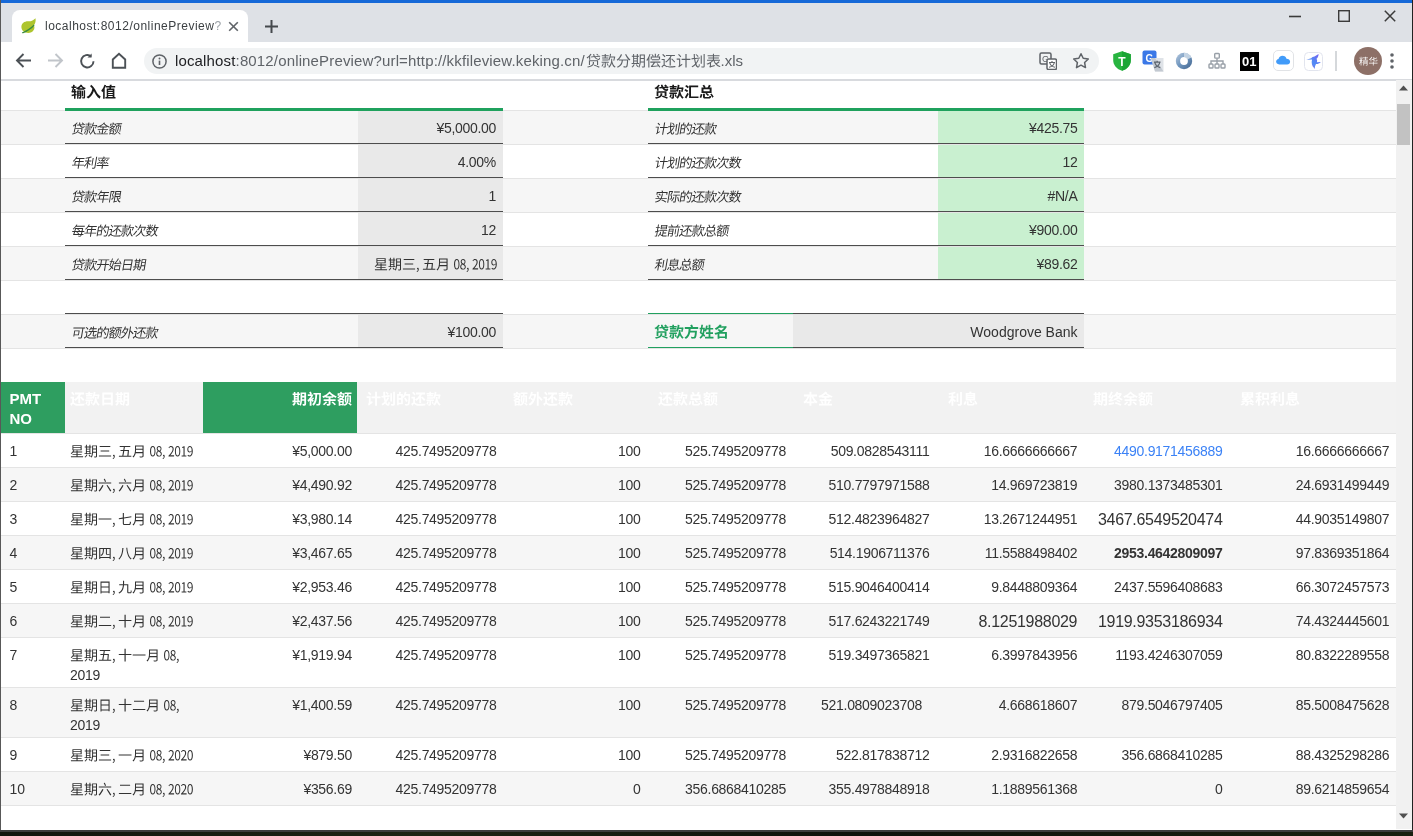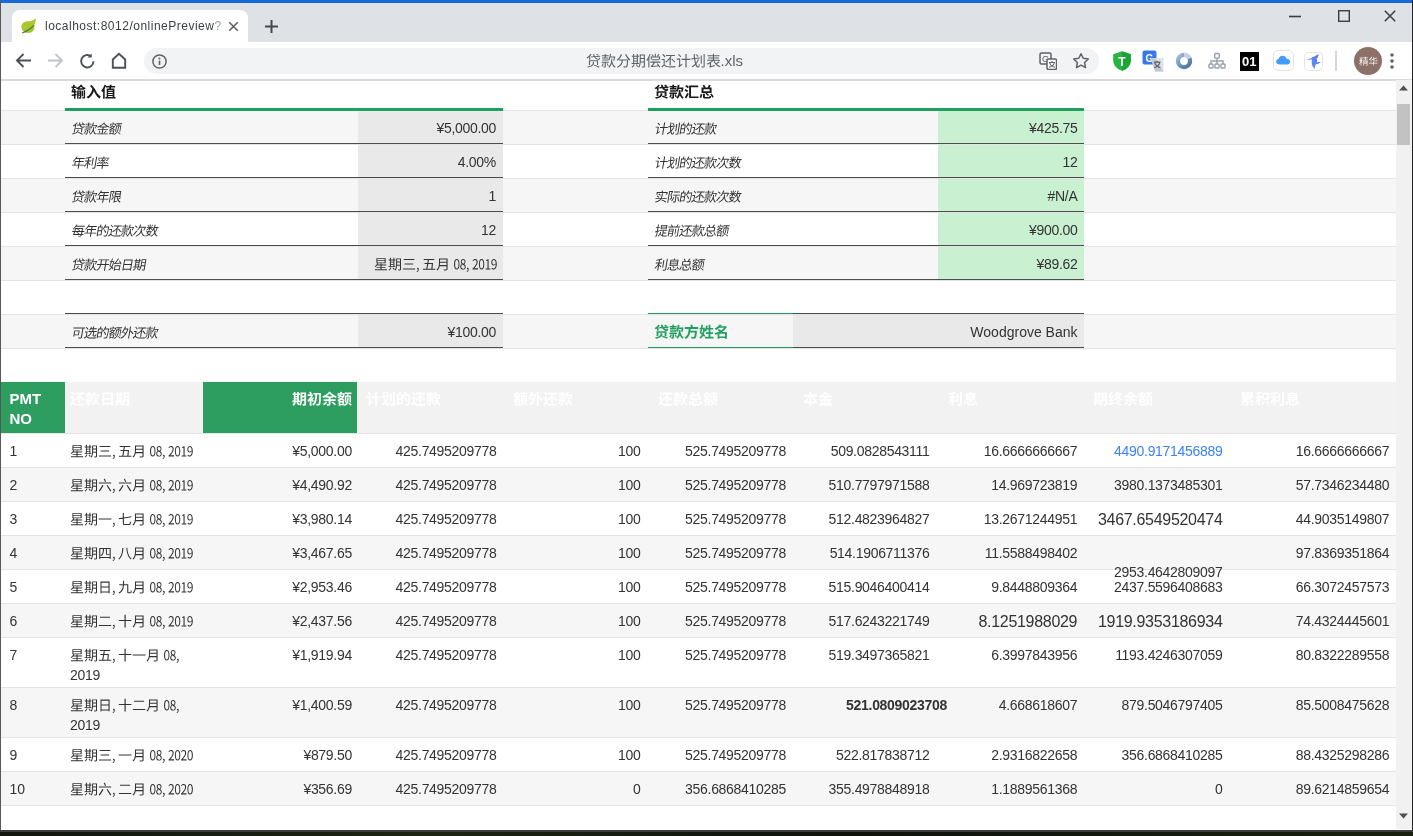--- a/index.html
+++ b/index.html
@@ -68,20 +68,21 @@
       </svg>
     </div>
 <div class="ab" style="left:144px;top:47.5px;width:955px;height:26px;background:#f1f3f4;border-radius:13px"></div>
 <div class="ab" style="left:151.5px;top:54px">
       <svg width="15" height="15" style="display:block">
         <circle cx="7.5" cy="7.5" r="6.6" stroke="#5f6368" stroke-width="1.5" fill="none"></circle>
         <path d="M7.5 6.6 V11" stroke="#5f6368" stroke-width="1.6"></path>
         <circle cx="7.5" cy="4.5" r="0.95" fill="#5f6368"></circle>
       </svg>
     </div>
+<div class="ab t" style="left:175px;top:51px;font-size:15px;line-height:20px;letter-spacing:0.15px;color:#5f6368"><span style="color:#202124">localhost</span>:8012/onlinePreview?url=http://kkfileview.keking.cn/</div>
 <div class="ab" style="left:585.5px;top:51.0px">
       <svg width="135.0" height="21" style="display:block">
         <path d="M6.8 11.0V12.0C6.8 13.1 6.5 14.6 1.2 15.7C1.4 15.9 1.8 16.3 1.9 16.6C7.4 15.3 8.0 13.4 8.0 12.0V11.0ZM7.8 14.5C9.6 15.1 11.9 16.0 13.0 16.7L13.6 15.8C12.4 15.1 10.1 14.2 8.4 13.7ZM2.9 9.3V14.1H4.0V10.3H11.0V14.0H12.1V9.3ZM10.2 3.3C10.8 3.7 11.5 4.3 11.9 4.7L12.7 4.2C12.3 3.8 11.6 3.2 11.0 2.8ZM7.2 2.9C7.2 3.8 7.4 4.5 7.7 5.2L5.1 5.4L5.2 6.4L8.2 6.1C9.2 7.8 10.9 8.9 12.6 8.9C13.5 8.9 13.9 8.5 14.1 7.0C13.8 6.9 13.5 6.8 13.3 6.6C13.2 7.6 13.1 7.9 12.6 7.9C11.5 7.9 10.3 7.2 9.4 6.0L14.2 5.7L14.1 4.8L8.9 5.2C8.5 4.5 8.3 3.7 8.2 2.9ZM4.5 2.8C3.6 4.3 2.1 5.7 0.6 6.6C0.8 6.8 1.2 7.2 1.4 7.4C1.9 7.0 2.5 6.6 3.1 6.1V8.8H4.2V5.0C4.7 4.4 5.1 3.8 5.5 3.2Z M16.9 12.2C16.5 13.2 16.0 14.4 15.5 15.2C15.7 15.3 16.2 15.5 16.4 15.6C16.9 14.8 17.4 13.5 17.8 12.4ZM20.6 12.5C21.1 13.3 21.5 14.3 21.8 14.9L22.6 14.5C22.4 13.9 21.9 12.9 21.5 12.2ZM25.2 7.7V8.4C25.2 10.5 24.9 13.5 22.3 15.9C22.5 16.1 22.9 16.4 23.1 16.7C24.6 15.3 25.4 13.7 25.8 12.2C26.4 14.2 27.4 15.8 28.8 16.6C29.0 16.3 29.3 15.9 29.6 15.7C27.8 14.7 26.7 12.4 26.2 9.9C26.2 9.4 26.2 8.9 26.2 8.4V7.7ZM18.7 2.9V4.3H15.8V5.2H18.7V6.5H16.1V7.5H22.4V6.5H19.8V5.2H22.7V4.3H19.8V2.9ZM15.6 10.7V11.7H18.7V15.4C18.7 15.6 18.7 15.6 18.5 15.6C18.3 15.7 17.8 15.7 17.2 15.6C17.3 15.9 17.5 16.3 17.5 16.6C18.4 16.6 18.9 16.6 19.3 16.5C19.7 16.3 19.8 16.0 19.8 15.5V11.7H22.8V10.7ZM24.0 2.8C23.7 5.2 23.2 7.5 22.2 9.0V8.6H16.3V9.5H22.2V9.1C22.5 9.3 22.9 9.5 23.1 9.7C23.6 8.9 24.0 7.8 24.4 6.6H28.0C27.8 7.6 27.5 8.7 27.2 9.4L28.2 9.7C28.6 8.7 29.0 7.1 29.3 5.7L28.5 5.5L28.4 5.6H24.6C24.8 4.7 25.0 3.9 25.1 3.0Z M40.1 3.1 39.1 3.5C40.1 5.8 41.9 8.2 43.5 9.6C43.7 9.3 44.1 8.8 44.4 8.6C42.9 7.4 41.0 5.1 40.1 3.1ZM34.9 3.2C34.0 5.4 32.5 7.5 30.7 8.8C30.9 9.0 31.4 9.5 31.6 9.7C32.0 9.4 32.4 9.0 32.8 8.6V9.6H35.7C35.4 12.2 34.5 14.6 31.0 15.7C31.2 16.0 31.5 16.4 31.7 16.7C35.5 15.3 36.5 12.6 36.9 9.6H41.0C40.8 13.4 40.6 14.8 40.2 15.2C40.0 15.4 39.9 15.4 39.6 15.4C39.2 15.4 38.3 15.4 37.3 15.3C37.5 15.6 37.6 16.1 37.7 16.5C38.6 16.5 39.5 16.5 40.0 16.5C40.6 16.4 40.9 16.3 41.2 16.0C41.7 15.4 41.9 13.7 42.2 9.1C42.2 8.9 42.2 8.5 42.2 8.5H32.9C34.2 7.2 35.3 5.4 36.1 3.5Z M47.7 13.3C47.2 14.3 46.4 15.3 45.6 16.0C45.9 16.2 46.3 16.5 46.5 16.6C47.3 15.9 48.2 14.7 48.7 13.6ZM49.8 13.8C50.4 14.5 51.1 15.5 51.4 16.1L52.3 15.5C52.0 14.9 51.3 14.0 50.7 13.3ZM57.8 4.6V7.0H54.8V4.6ZM53.7 3.6V9.0C53.7 11.2 53.6 14.1 52.3 16.1C52.6 16.2 53.0 16.5 53.2 16.7C54.1 15.3 54.5 13.4 54.7 11.5H57.8V15.2C57.8 15.4 57.7 15.5 57.5 15.5C57.3 15.5 56.5 15.5 55.7 15.5C55.9 15.8 56.1 16.3 56.1 16.6C57.2 16.6 57.9 16.6 58.3 16.4C58.8 16.2 58.9 15.9 58.9 15.2V3.6ZM57.8 8.0V10.5H54.7C54.8 10.0 54.8 9.5 54.8 9.0V8.0ZM50.8 3.0V4.8H48.1V3.0H47.1V4.8H45.8V5.8H47.1V12.0H45.6V13.0H53.0V12.0H51.9V5.8H53.0V4.8H51.9V3.0ZM48.1 5.8H50.8V7.2H48.1ZM48.1 8.1H50.8V9.6H48.1ZM48.1 10.5H50.8V12.0H48.1Z M72.4 3.1C72.1 3.7 71.5 4.6 71.0 5.1L71.9 5.5C72.4 5.0 73.0 4.2 73.5 3.5ZM66.0 8.2V9.2H72.9V8.2ZM65.4 3.6C65.9 4.2 66.5 5.0 66.8 5.5H64.7V8.4H65.8V6.5H72.9V8.4H74.1V5.5H69.9V2.8H68.8V5.5H67.0L67.8 5.1C67.5 4.5 66.9 3.7 66.3 3.2ZM65.2 16.2C65.6 16.1 66.3 15.9 72.6 15.3C72.8 15.8 73.1 16.2 73.2 16.6L74.3 16.0C73.7 15.0 72.6 13.4 71.6 12.3L70.7 12.7C71.1 13.2 71.5 13.8 71.9 14.4L66.6 14.9C67.5 13.9 68.3 12.8 69.0 11.7H74.4V10.6H64.3V11.7H67.6C66.8 12.9 66.0 14.0 65.7 14.3C65.4 14.7 65.1 15.0 64.8 15.1C64.9 15.4 65.1 16.0 65.2 16.2ZM63.5 2.9C62.8 5.2 61.7 7.5 60.4 9.0C60.6 9.3 60.9 9.9 61.0 10.2C61.5 9.6 61.9 9.0 62.3 8.3V16.6H63.4V6.2C63.8 5.2 64.2 4.2 64.5 3.2Z M85.2 8.1C86.2 9.2 87.7 10.7 88.4 11.6L89.2 10.8C88.5 10.0 87.0 8.5 86.0 7.5ZM76.2 3.7C77.1 4.5 78.1 5.6 78.5 6.3L79.5 5.5C79.0 4.9 77.9 3.8 77.1 3.1ZM79.9 3.9V5.0H84.4C83.2 7.4 81.4 9.4 79.2 10.8C79.5 11.0 79.9 11.4 80.1 11.6C81.4 10.8 82.6 9.6 83.6 8.3V14.5H84.8V6.7C85.1 6.1 85.4 5.6 85.7 5.0H88.9V3.9ZM78.7 7.9H75.6V9.0H77.6V13.7C76.9 14.0 76.2 14.7 75.4 15.6L76.2 16.7C76.9 15.6 77.6 14.7 78.1 14.7C78.5 14.7 79.0 15.2 79.6 15.6C80.7 16.3 81.9 16.5 83.9 16.5C85.4 16.5 88.2 16.4 89.2 16.3C89.3 16.0 89.5 15.4 89.6 15.1C88.1 15.2 85.8 15.4 83.9 15.4C82.2 15.4 80.9 15.3 79.9 14.6C79.3 14.3 79.0 14.0 78.7 13.8Z M92.1 3.8C92.9 4.5 93.9 5.5 94.4 6.2L95.2 5.4C94.7 4.7 93.6 3.8 92.8 3.1ZM90.7 7.6V8.7H93.1V14.1C93.1 14.7 92.6 15.1 92.3 15.3C92.5 15.6 92.8 16.1 92.9 16.4C93.2 16.1 93.6 15.7 96.4 13.7C96.3 13.5 96.1 13.0 96.1 12.7L94.2 14.0V7.6ZM99.4 2.9V7.8H95.6V9.0H99.4V16.6H100.6V9.0H104.4V7.8H100.6V2.9Z M114.7 4.5V12.7H115.8V4.5ZM117.6 3.0V15.2C117.6 15.4 117.5 15.5 117.2 15.5C117.0 15.5 116.1 15.6 115.2 15.5C115.3 15.8 115.5 16.3 115.5 16.6C116.8 16.6 117.6 16.6 118.1 16.4C118.5 16.2 118.7 15.9 118.7 15.2V3.0ZM109.6 3.8C110.4 4.4 111.3 5.3 111.8 5.9L112.6 5.2C112.1 4.6 111.2 3.8 110.4 3.2ZM111.9 8.3C111.4 9.5 110.8 10.7 110.0 11.7C109.7 10.6 109.4 9.4 109.2 8.0L113.9 7.4L113.8 6.4L109.0 6.9C108.9 5.6 108.8 4.3 108.8 2.9H107.7C107.7 4.3 107.8 5.7 107.9 7.0L105.5 7.3L105.6 8.4L108.1 8.1C108.3 9.8 108.7 11.4 109.1 12.7C108.1 13.8 106.9 14.7 105.6 15.4C105.8 15.7 106.2 16.1 106.4 16.3C107.5 15.7 108.6 14.8 109.5 13.9C110.2 15.6 111.2 16.6 112.2 16.6C113.2 16.6 113.6 15.9 113.8 13.6C113.5 13.5 113.1 13.3 112.9 13.0C112.8 14.8 112.6 15.5 112.3 15.5C111.6 15.5 111.0 14.5 110.4 13.0C111.4 11.7 112.3 10.2 113.0 8.6Z M123.8 16.6C124.1 16.4 124.7 16.2 128.9 14.9C128.8 14.6 128.7 14.2 128.7 13.9L125.0 15.0V11.7C125.9 11.1 126.7 10.4 127.4 9.7C128.6 12.8 130.7 15.1 133.8 16.1C133.9 15.8 134.2 15.4 134.5 15.2C133.0 14.7 131.7 14.0 130.7 13.0C131.7 12.4 132.8 11.7 133.6 10.9L132.7 10.3C132.0 10.9 131.0 11.7 130.1 12.3C129.4 11.6 128.9 10.7 128.5 9.7H134.0V8.7H128.0V7.4H132.9V6.4H128.0V5.2H133.5V4.2H128.0V2.8H126.9V4.2H121.6V5.2H126.9V6.4H122.3V7.4H126.9V8.7H121.0V9.7H126.0C124.5 10.9 122.4 12.1 120.5 12.7C120.8 12.9 121.1 13.3 121.3 13.6C122.1 13.3 123.0 12.9 123.9 12.4V14.6C123.9 15.2 123.5 15.5 123.3 15.6C123.5 15.9 123.7 16.4 123.8 16.6Z" fill="#5f6368"></path>
       </svg>
     </div>
     <div class="ab" style="left:720.5px;top:51px;font-size:15px;line-height:20px;color:#5f6368">.xls</div>
 <div class="ab" style="left:1039px;top:52px">
       <svg width="18" height="18" style="display:block">
 <rect x="1" y="1" width="11" height="11" rx="1.5" stroke="#5f6368" stroke-width="1.5" fill="none"></rect>
 <text x="6.5" y="10" font-family="Liberation Sans" font-size="9" fill="#5f6368" text-anchor="middle">G</text>
@@ -381,21 +382,21 @@
         <path d="M3.4 6.1H10.6V7.4H3.4ZM3.4 4.1H10.6V5.3H3.4ZM2.4 3.2V8.2H11.7V3.2ZM3.3 8.2C2.7 9.4 1.7 10.7 0.7 11.5C1.0 11.6 1.4 11.9 1.6 12.1C2.1 11.7 2.6 11.1 3.0 10.5H6.5V11.9H2.5V12.7H6.5V14.3H0.9V15.2H13.1V14.3H7.6V12.7H11.6V11.9H7.6V10.5H12.2V9.6H7.6V8.5H6.5V9.6H3.7C3.9 9.3 4.1 8.9 4.3 8.5Z M16.5 12.4C16.1 13.4 15.3 14.3 14.5 14.9C14.8 15.1 15.2 15.4 15.4 15.5C16.2 14.8 17.0 13.8 17.5 12.7ZM18.5 12.9C19.0 13.5 19.7 14.4 19.9 15.0L20.8 14.5C20.5 13.9 19.9 13.1 19.3 12.4ZM26.0 4.3V6.6H23.1V4.3ZM22.1 3.4V8.4C22.1 10.5 22.0 13.1 20.8 15.0C21.1 15.1 21.5 15.4 21.7 15.6C22.5 14.3 22.9 12.5 23.0 10.8H26.0V14.2C26.0 14.4 25.9 14.5 25.7 14.5C25.5 14.5 24.8 14.5 24.0 14.5C24.2 14.7 24.3 15.2 24.4 15.5C25.4 15.5 26.1 15.5 26.4 15.3C26.9 15.1 27.0 14.8 27.0 14.2V3.4ZM26.0 7.5V9.8H23.1C23.1 9.3 23.1 8.9 23.1 8.4V7.5ZM19.4 2.8V4.5H16.9V2.8H15.9V4.5H14.7V5.5H15.9V11.2H14.5V12.1H21.4V11.2H20.4V5.5H21.4V4.5H20.4V2.8ZM16.9 5.5H19.4V6.7H16.9ZM16.9 7.5H19.4V8.9H16.9ZM16.9 9.8H19.4V11.2H16.9Z M28.8 6.4V7.4H41.2V6.4ZM32.3 9.1C31.4 11.1 30.0 13.3 28.6 14.7C28.9 14.9 29.4 15.3 29.7 15.5C31.0 13.9 32.4 11.6 33.5 9.4ZM36.5 9.4C37.8 11.3 39.5 13.9 40.2 15.4L41.3 14.8C40.5 13.3 38.8 10.8 37.5 9.0ZM33.7 3.1C34.2 4.0 34.7 5.3 35.0 6.1L36.1 5.6C35.8 4.9 35.3 3.6 34.8 2.7Z M42.9 17.1C44.1 16.5 44.8 15.5 44.8 14.2C44.8 13.2 44.4 12.7 43.8 12.7C43.3 12.7 42.9 13.0 42.9 13.6C42.9 14.1 43.3 14.4 43.8 14.4L43.9 14.4C43.9 15.3 43.4 15.9 42.7 16.3Z M48.9 6.4V7.4H61.3V6.4ZM52.4 9.1C51.5 11.1 50.0 13.3 48.7 14.7C49.0 14.9 49.5 15.3 49.7 15.5C51.0 13.9 52.5 11.6 53.5 9.4ZM56.5 9.4C57.8 11.3 59.5 13.9 60.3 15.4L61.4 14.8C60.5 13.3 58.8 10.8 57.5 9.0ZM53.8 3.1C54.2 4.0 54.8 5.3 55.1 6.1L56.2 5.6C55.9 4.9 55.3 3.6 54.8 2.7Z M65.0 3.4V7.7C65.0 10.0 64.7 12.8 62.5 14.8C62.7 14.9 63.1 15.3 63.3 15.6C64.6 14.3 65.3 12.8 65.7 11.2H72.5V14.0C72.5 14.3 72.4 14.4 72.0 14.4C71.7 14.4 70.6 14.4 69.4 14.4C69.6 14.7 69.8 15.2 69.9 15.5C71.3 15.5 72.3 15.5 72.8 15.3C73.4 15.1 73.6 14.7 73.6 14.0V3.4ZM66.0 4.4H72.5V6.8H66.0ZM66.0 7.8H72.5V10.1H65.9C66.0 9.3 66.0 8.5 66.0 7.8Z M82.8 14.6C84.4 14.6 85.5 12.8 85.5 9.3C85.5 5.7 84.4 4.0 82.8 4.0C81.1 4.0 80.0 5.7 80.0 9.3C80.0 12.8 81.1 14.6 82.8 14.6ZM82.8 13.6C81.8 13.6 81.1 12.3 81.1 9.3C81.1 6.3 81.8 5.0 82.8 5.0C83.8 5.0 84.5 6.3 84.5 9.3C84.5 12.3 83.8 13.6 82.8 13.6Z M89.1 14.6C90.7 14.6 91.8 13.4 91.8 12.0C91.8 10.5 91.1 9.8 90.3 9.3V9.2C90.8 8.7 91.5 7.8 91.5 6.7C91.5 5.1 90.6 4.0 89.1 4.0C87.7 4.0 86.7 5.1 86.7 6.6C86.7 7.7 87.2 8.5 87.8 9.0V9.0C87.0 9.5 86.2 10.5 86.2 11.9C86.2 13.5 87.4 14.6 89.1 14.6ZM89.7 8.8C88.6 8.4 87.7 7.8 87.7 6.6C87.7 5.6 88.2 5.0 89.1 5.0C90.0 5.0 90.6 5.8 90.6 6.8C90.6 7.5 90.2 8.2 89.7 8.8ZM89.1 13.7C88.0 13.7 87.2 12.9 87.2 11.8C87.2 10.8 87.7 10.0 88.4 9.4C89.7 10.0 90.8 10.5 90.8 11.9C90.8 12.9 90.1 13.7 89.1 13.7Z M92.9 17.1C94.0 16.5 94.7 15.5 94.7 14.2C94.7 13.2 94.4 12.7 93.7 12.7C93.3 12.7 92.9 13.0 92.9 13.6C92.9 14.1 93.3 14.4 93.7 14.4L93.9 14.4C93.8 15.3 93.4 15.9 92.6 16.3Z M98.5 14.4H104.1V13.3H101.6C101.2 13.3 100.6 13.4 100.2 13.4C102.3 11.1 103.7 9.0 103.7 7.0C103.7 5.2 102.7 4.0 101.1 4.0C100.0 4.0 99.2 4.6 98.5 5.5L99.1 6.2C99.6 5.5 100.2 5.0 100.9 5.0C102.0 5.0 102.6 5.9 102.6 7.0C102.6 8.8 101.3 10.8 98.5 13.7Z M107.6 14.6C109.3 14.6 110.3 12.8 110.3 9.3C110.3 5.7 109.3 4.0 107.6 4.0C105.9 4.0 104.9 5.7 104.9 9.3C104.9 12.8 105.9 14.6 107.6 14.6ZM107.6 13.6C106.6 13.6 105.9 12.3 105.9 9.3C105.9 6.3 106.6 5.0 107.6 5.0C108.6 5.0 109.3 6.3 109.3 9.3C109.3 12.3 108.6 13.6 107.6 13.6Z M111.6 14.4H116.4V13.4H114.6V4.2H113.8C113.3 4.5 112.7 4.7 112.0 4.9V5.7H113.5V13.4H111.6Z M119.6 14.6C121.2 14.6 122.8 13.0 122.8 8.8C122.8 5.6 121.5 4.0 119.8 4.0C118.4 4.0 117.3 5.3 117.3 7.3C117.3 9.4 118.3 10.5 119.7 10.5C120.5 10.5 121.2 10.0 121.8 9.3C121.7 12.5 120.7 13.5 119.6 13.5C119.0 13.5 118.4 13.2 118.1 12.8L117.5 13.6C118.0 14.2 118.6 14.6 119.6 14.6ZM121.7 8.2C121.2 9.2 120.5 9.6 119.9 9.6C118.9 9.6 118.3 8.7 118.3 7.3C118.3 5.9 119.0 5.0 119.8 5.0C120.9 5.0 121.6 6.1 121.7 8.2Z" fill="#333333"></path>
       </svg>
     </div>
 <div class="ab" style="right:1061.1px;top:476.2px;font-size:14px;line-height:19px;color:#333333;font-weight:normal;letter-spacing:-0.3px;">¥4,490.92</div>
 <div class="ab" style="right:916.5px;top:476.2px;font-size:14px;line-height:19px;color:#333333;font-weight:normal;letter-spacing:-0.3px;">425.7495209778</div>
 <div class="ab" style="right:772.5px;top:476.2px;font-size:14px;line-height:19px;color:#333333;font-weight:normal;letter-spacing:-0.3px;">100</div>
 <div class="ab" style="right:627px;top:476.2px;font-size:14px;line-height:19px;color:#333333;font-weight:normal;letter-spacing:-0.3px;">525.7495209778</div>
 <div class="ab" style="right:483.5px;top:476.2px;font-size:14px;line-height:19px;color:#333333;font-weight:normal;letter-spacing:-0.3px;">510.7797971588</div>
 <div class="ab" style="right:335.8px;top:476.2px;font-size:14px;line-height:19px;color:#333333;font-weight:normal;letter-spacing:-0.3px;">14.969723819</div>
 <div class="ab" style="right:190.5px;top:476.2px;font-size:14px;line-height:19px;color:#333333;font-weight:normal;letter-spacing:-0.3px;">3980.1373485301</div>
-<div class="ab" style="right:23.8px;top:476.2px;font-size:14px;line-height:19px;color:#333333;font-weight:normal;letter-spacing:-0.3px;">57.7346234480</div>
+<div class="ab" style="right:23.8px;top:476.2px;font-size:14px;line-height:19px;color:#333333;font-weight:normal;letter-spacing:-0.3px;">24.6931499449</div>
 <div class="ab" style="left:9.5px;top:510.2px;font-size:14px;line-height:19px;color:#333333;font-weight:normal;">3</div>
 <div class="ab" style="left:70px;top:510.1px">
       <svg width="123.0" height="20" style="display:block">
         <path d="M3.4 6.1H10.6V7.4H3.4ZM3.4 4.1H10.6V5.3H3.4ZM2.4 3.2V8.2H11.7V3.2ZM3.3 8.2C2.7 9.4 1.7 10.7 0.7 11.5C1.0 11.6 1.4 11.9 1.6 12.1C2.1 11.7 2.6 11.1 3.0 10.5H6.5V11.9H2.5V12.7H6.5V14.3H0.9V15.2H13.1V14.3H7.6V12.7H11.6V11.9H7.6V10.5H12.2V9.6H7.6V8.5H6.5V9.6H3.7C3.9 9.3 4.1 8.9 4.3 8.5Z M16.5 12.4C16.1 13.4 15.3 14.3 14.5 14.9C14.8 15.1 15.2 15.4 15.4 15.5C16.2 14.8 17.0 13.8 17.5 12.7ZM18.5 12.9C19.0 13.5 19.7 14.4 19.9 15.0L20.8 14.5C20.5 13.9 19.9 13.1 19.3 12.4ZM26.0 4.3V6.6H23.1V4.3ZM22.1 3.4V8.4C22.1 10.5 22.0 13.1 20.8 15.0C21.1 15.1 21.5 15.4 21.7 15.6C22.5 14.3 22.9 12.5 23.0 10.8H26.0V14.2C26.0 14.4 25.9 14.5 25.7 14.5C25.5 14.5 24.8 14.5 24.0 14.5C24.2 14.7 24.3 15.2 24.4 15.5C25.4 15.5 26.1 15.5 26.4 15.3C26.9 15.1 27.0 14.8 27.0 14.2V3.4ZM26.0 7.5V9.8H23.1C23.1 9.3 23.1 8.9 23.1 8.4V7.5ZM19.4 2.8V4.5H16.9V2.8H15.9V4.5H14.7V5.5H15.9V11.2H14.5V12.1H21.4V11.2H20.4V5.5H21.4V4.5H20.4V2.8ZM16.9 5.5H19.4V6.7H16.9ZM16.9 7.5H19.4V8.9H16.9ZM16.9 9.8H19.4V11.2H16.9Z M28.6 8.4V9.5H41.4V8.4Z M42.9 17.1C44.1 16.5 44.8 15.5 44.8 14.2C44.8 13.2 44.4 12.7 43.8 12.7C43.3 12.7 42.9 13.0 42.9 13.6C42.9 14.1 43.3 14.4 43.8 14.4L43.9 14.4C43.9 15.3 43.4 15.9 42.7 16.3Z M52.8 2.9V7.6L48.8 8.2L48.9 9.3L52.8 8.7V12.9C52.8 14.6 53.3 15.1 55.1 15.1C55.5 15.1 58.3 15.1 58.7 15.1C60.5 15.1 60.8 14.2 61.0 11.9C60.7 11.8 60.2 11.6 59.9 11.4C59.8 13.5 59.7 14.0 58.7 14.0C58.1 14.0 55.6 14.0 55.1 14.0C54.1 14.0 53.9 13.8 53.9 12.9V8.5L61.4 7.3L61.3 6.2L53.9 7.4V2.9Z M65.0 3.4V7.7C65.0 10.0 64.7 12.8 62.5 14.8C62.7 14.9 63.1 15.3 63.3 15.6C64.6 14.3 65.3 12.8 65.7 11.2H72.5V14.0C72.5 14.3 72.4 14.4 72.0 14.4C71.7 14.4 70.6 14.4 69.4 14.4C69.6 14.7 69.8 15.2 69.9 15.5C71.3 15.5 72.3 15.5 72.8 15.3C73.4 15.1 73.6 14.7 73.6 14.0V3.4ZM66.0 4.4H72.5V6.8H66.0ZM66.0 7.8H72.5V10.1H65.9C66.0 9.3 66.0 8.5 66.0 7.8Z M82.8 14.6C84.4 14.6 85.5 12.8 85.5 9.3C85.5 5.7 84.4 4.0 82.8 4.0C81.1 4.0 80.0 5.7 80.0 9.3C80.0 12.8 81.1 14.6 82.8 14.6ZM82.8 13.6C81.8 13.6 81.1 12.3 81.1 9.3C81.1 6.3 81.8 5.0 82.8 5.0C83.8 5.0 84.5 6.3 84.5 9.3C84.5 12.3 83.8 13.6 82.8 13.6Z M89.1 14.6C90.7 14.6 91.8 13.4 91.8 12.0C91.8 10.5 91.1 9.8 90.3 9.3V9.2C90.8 8.7 91.5 7.8 91.5 6.7C91.5 5.1 90.6 4.0 89.1 4.0C87.7 4.0 86.7 5.1 86.7 6.6C86.7 7.7 87.2 8.5 87.8 9.0V9.0C87.0 9.5 86.2 10.5 86.2 11.9C86.2 13.5 87.4 14.6 89.1 14.6ZM89.7 8.8C88.6 8.4 87.7 7.8 87.7 6.6C87.7 5.6 88.2 5.0 89.1 5.0C90.0 5.0 90.6 5.8 90.6 6.8C90.6 7.5 90.2 8.2 89.7 8.8ZM89.1 13.7C88.0 13.7 87.2 12.9 87.2 11.8C87.2 10.8 87.7 10.0 88.4 9.4C89.7 10.0 90.8 10.5 90.8 11.9C90.8 12.9 90.1 13.7 89.1 13.7Z M92.9 17.1C94.0 16.5 94.7 15.5 94.7 14.2C94.7 13.2 94.4 12.7 93.7 12.7C93.3 12.7 92.9 13.0 92.9 13.6C92.9 14.1 93.3 14.4 93.7 14.4L93.9 14.4C93.8 15.3 93.4 15.9 92.6 16.3Z M98.5 14.4H104.1V13.3H101.6C101.2 13.3 100.6 13.4 100.2 13.4C102.3 11.1 103.7 9.0 103.7 7.0C103.7 5.2 102.7 4.0 101.1 4.0C100.0 4.0 99.2 4.6 98.5 5.5L99.1 6.2C99.6 5.5 100.2 5.0 100.9 5.0C102.0 5.0 102.6 5.9 102.6 7.0C102.6 8.8 101.3 10.8 98.5 13.7Z M107.6 14.6C109.3 14.6 110.3 12.8 110.3 9.3C110.3 5.7 109.3 4.0 107.6 4.0C105.9 4.0 104.9 5.7 104.9 9.3C104.9 12.8 105.9 14.6 107.6 14.6ZM107.6 13.6C106.6 13.6 105.9 12.3 105.9 9.3C105.9 6.3 106.6 5.0 107.6 5.0C108.6 5.0 109.3 6.3 109.3 9.3C109.3 12.3 108.6 13.6 107.6 13.6Z M111.6 14.4H116.4V13.4H114.6V4.2H113.8C113.3 4.5 112.7 4.7 112.0 4.9V5.7H113.5V13.4H111.6Z M119.6 14.6C121.2 14.6 122.8 13.0 122.8 8.8C122.8 5.6 121.5 4.0 119.8 4.0C118.4 4.0 117.3 5.3 117.3 7.3C117.3 9.4 118.3 10.5 119.7 10.5C120.5 10.5 121.2 10.0 121.8 9.3C121.7 12.5 120.7 13.5 119.6 13.5C119.0 13.5 118.4 13.2 118.1 12.8L117.5 13.6C118.0 14.2 118.6 14.6 119.6 14.6ZM121.7 8.2C121.2 9.2 120.5 9.6 119.9 9.6C118.9 9.6 118.3 8.7 118.3 7.3C118.3 5.9 119.0 5.0 119.8 5.0C120.9 5.0 121.6 6.1 121.7 8.2Z" fill="#333333"></path>
       </svg>
     </div>
 <div class="ab" style="right:1061.1px;top:510.2px;font-size:14px;line-height:19px;color:#333333;font-weight:normal;letter-spacing:-0.3px;">¥3,980.14</div>
 <div class="ab" style="right:916.5px;top:510.2px;font-size:14px;line-height:19px;color:#333333;font-weight:normal;letter-spacing:-0.3px;">425.7495209778</div>
 <div class="ab" style="right:772.5px;top:510.2px;font-size:14px;line-height:19px;color:#333333;font-weight:normal;letter-spacing:-0.3px;">100</div>
 <div class="ab" style="right:627px;top:510.2px;font-size:14px;line-height:19px;color:#333333;font-weight:normal;letter-spacing:-0.3px;">525.7495209778</div>
@@ -408,21 +409,21 @@
       <svg width="123.0" height="20" style="display:block">
         <path d="M3.4 6.1H10.6V7.4H3.4ZM3.4 4.1H10.6V5.3H3.4ZM2.4 3.2V8.2H11.7V3.2ZM3.3 8.2C2.7 9.4 1.7 10.7 0.7 11.5C1.0 11.6 1.4 11.9 1.6 12.1C2.1 11.7 2.6 11.1 3.0 10.5H6.5V11.9H2.5V12.7H6.5V14.3H0.9V15.2H13.1V14.3H7.6V12.7H11.6V11.9H7.6V10.5H12.2V9.6H7.6V8.5H6.5V9.6H3.7C3.9 9.3 4.1 8.9 4.3 8.5Z M16.5 12.4C16.1 13.4 15.3 14.3 14.5 14.9C14.8 15.1 15.2 15.4 15.4 15.5C16.2 14.8 17.0 13.8 17.5 12.7ZM18.5 12.9C19.0 13.5 19.7 14.4 19.9 15.0L20.8 14.5C20.5 13.9 19.9 13.1 19.3 12.4ZM26.0 4.3V6.6H23.1V4.3ZM22.1 3.4V8.4C22.1 10.5 22.0 13.1 20.8 15.0C21.1 15.1 21.5 15.4 21.7 15.6C22.5 14.3 22.9 12.5 23.0 10.8H26.0V14.2C26.0 14.4 25.9 14.5 25.7 14.5C25.5 14.5 24.8 14.5 24.0 14.5C24.2 14.7 24.3 15.2 24.4 15.5C25.4 15.5 26.1 15.5 26.4 15.3C26.9 15.1 27.0 14.8 27.0 14.2V3.4ZM26.0 7.5V9.8H23.1C23.1 9.3 23.1 8.9 23.1 8.4V7.5ZM19.4 2.8V4.5H16.9V2.8H15.9V4.5H14.7V5.5H15.9V11.2H14.5V12.1H21.4V11.2H20.4V5.5H21.4V4.5H20.4V2.8ZM16.9 5.5H19.4V6.7H16.9ZM16.9 7.5H19.4V8.9H16.9ZM16.9 9.8H19.4V11.2H16.9Z M29.2 3.9V15.1H30.3V14.0H39.6V15.0H40.7V3.9ZM30.3 13.0V4.9H32.9C32.9 8.3 32.6 10.1 30.5 11.1C30.7 11.3 31.0 11.7 31.1 12.0C33.5 10.8 33.9 8.7 34.0 4.9H35.9V9.3C35.9 10.4 36.1 10.8 37.1 10.8C37.4 10.8 38.4 10.8 38.7 10.8C39.0 10.8 39.3 10.8 39.5 10.8C39.5 10.5 39.5 10.1 39.4 9.9C39.2 9.9 38.9 9.9 38.6 9.9C38.4 9.9 37.5 9.9 37.3 9.9C37.0 9.9 36.9 9.8 36.9 9.3V4.9H39.6V13.0Z M42.9 17.1C44.1 16.5 44.8 15.5 44.8 14.2C44.8 13.2 44.4 12.7 43.8 12.7C43.3 12.7 42.9 13.0 42.9 13.6C42.9 14.1 43.3 14.4 43.8 14.4L43.9 14.4C43.9 15.3 43.4 15.9 42.7 16.3Z M52.3 4.0C52.1 7.9 51.4 12.3 48.5 14.7C48.8 14.9 49.1 15.3 49.3 15.5C52.4 12.9 53.1 8.3 53.5 4.1ZM57.3 3.7 56.3 3.8C56.4 4.9 56.7 12.2 60.8 15.5C61.0 15.2 61.3 14.9 61.7 14.7C57.7 11.7 57.4 4.7 57.3 3.7Z M65.0 3.4V7.7C65.0 10.0 64.7 12.8 62.5 14.8C62.7 14.9 63.1 15.3 63.3 15.6C64.6 14.3 65.3 12.8 65.7 11.2H72.5V14.0C72.5 14.3 72.4 14.4 72.0 14.4C71.7 14.4 70.6 14.4 69.4 14.4C69.6 14.7 69.8 15.2 69.9 15.5C71.3 15.5 72.3 15.5 72.8 15.3C73.4 15.1 73.6 14.7 73.6 14.0V3.4ZM66.0 4.4H72.5V6.8H66.0ZM66.0 7.8H72.5V10.1H65.9C66.0 9.3 66.0 8.5 66.0 7.8Z M82.8 14.6C84.4 14.6 85.5 12.8 85.5 9.3C85.5 5.7 84.4 4.0 82.8 4.0C81.1 4.0 80.0 5.7 80.0 9.3C80.0 12.8 81.1 14.6 82.8 14.6ZM82.8 13.6C81.8 13.6 81.1 12.3 81.1 9.3C81.1 6.3 81.8 5.0 82.8 5.0C83.8 5.0 84.5 6.3 84.5 9.3C84.5 12.3 83.8 13.6 82.8 13.6Z M89.1 14.6C90.7 14.6 91.8 13.4 91.8 12.0C91.8 10.5 91.1 9.8 90.3 9.3V9.2C90.8 8.7 91.5 7.8 91.5 6.7C91.5 5.1 90.6 4.0 89.1 4.0C87.7 4.0 86.7 5.1 86.7 6.6C86.7 7.7 87.2 8.5 87.8 9.0V9.0C87.0 9.5 86.2 10.5 86.2 11.9C86.2 13.5 87.4 14.6 89.1 14.6ZM89.7 8.8C88.6 8.4 87.7 7.8 87.7 6.6C87.7 5.6 88.2 5.0 89.1 5.0C90.0 5.0 90.6 5.8 90.6 6.8C90.6 7.5 90.2 8.2 89.7 8.8ZM89.1 13.7C88.0 13.7 87.2 12.9 87.2 11.8C87.2 10.8 87.7 10.0 88.4 9.4C89.7 10.0 90.8 10.5 90.8 11.9C90.8 12.9 90.1 13.7 89.1 13.7Z M92.9 17.1C94.0 16.5 94.7 15.5 94.7 14.2C94.7 13.2 94.4 12.7 93.7 12.7C93.3 12.7 92.9 13.0 92.9 13.6C92.9 14.1 93.3 14.4 93.7 14.4L93.9 14.4C93.8 15.3 93.4 15.9 92.6 16.3Z M98.5 14.4H104.1V13.3H101.6C101.2 13.3 100.6 13.4 100.2 13.4C102.3 11.1 103.7 9.0 103.7 7.0C103.7 5.2 102.7 4.0 101.1 4.0C100.0 4.0 99.2 4.6 98.5 5.5L99.1 6.2C99.6 5.5 100.2 5.0 100.9 5.0C102.0 5.0 102.6 5.9 102.6 7.0C102.6 8.8 101.3 10.8 98.5 13.7Z M107.6 14.6C109.3 14.6 110.3 12.8 110.3 9.3C110.3 5.7 109.3 4.0 107.6 4.0C105.9 4.0 104.9 5.7 104.9 9.3C104.9 12.8 105.9 14.6 107.6 14.6ZM107.6 13.6C106.6 13.6 105.9 12.3 105.9 9.3C105.9 6.3 106.6 5.0 107.6 5.0C108.6 5.0 109.3 6.3 109.3 9.3C109.3 12.3 108.6 13.6 107.6 13.6Z M111.6 14.4H116.4V13.4H114.6V4.2H113.8C113.3 4.5 112.7 4.7 112.0 4.9V5.7H113.5V13.4H111.6Z M119.6 14.6C121.2 14.6 122.8 13.0 122.8 8.8C122.8 5.6 121.5 4.0 119.8 4.0C118.4 4.0 117.3 5.3 117.3 7.3C117.3 9.4 118.3 10.5 119.7 10.5C120.5 10.5 121.2 10.0 121.8 9.3C121.7 12.5 120.7 13.5 119.6 13.5C119.0 13.5 118.4 13.2 118.1 12.8L117.5 13.6C118.0 14.2 118.6 14.6 119.6 14.6ZM121.7 8.2C121.2 9.2 120.5 9.6 119.9 9.6C118.9 9.6 118.3 8.7 118.3 7.3C118.3 5.9 119.0 5.0 119.8 5.0C120.9 5.0 121.6 6.1 121.7 8.2Z" fill="#333333"></path>
       </svg>
     </div>
 <div class="ab" style="right:1061.1px;top:544.2px;font-size:14px;line-height:19px;color:#333333;font-weight:normal;letter-spacing:-0.3px;">¥3,467.65</div>
 <div class="ab" style="right:916.5px;top:544.2px;font-size:14px;line-height:19px;color:#333333;font-weight:normal;letter-spacing:-0.3px;">425.7495209778</div>
 <div class="ab" style="right:772.5px;top:544.2px;font-size:14px;line-height:19px;color:#333333;font-weight:normal;letter-spacing:-0.3px;">100</div>
 <div class="ab" style="right:627px;top:544.2px;font-size:14px;line-height:19px;color:#333333;font-weight:normal;letter-spacing:-0.3px;">525.7495209778</div>
 <div class="ab" style="right:483.5px;top:544.2px;font-size:14px;line-height:19px;color:#333333;font-weight:normal;letter-spacing:-0.3px;">514.1906711376</div>
 <div class="ab" style="right:335.8px;top:544.2px;font-size:14px;line-height:19px;color:#333333;font-weight:normal;letter-spacing:-0.3px;">11.5588498402</div>
-<div class="ab" style="right:190.5px;top:544.2px;font-size:14px;line-height:19px;color:#333333;font-weight:normal;letter-spacing:-0.3px;margin-top:19px;">2953.4642809097</div>
+<div class="ab" style="right:190.5px;top:544.2px;font-size:14px;line-height:19px;color:#333333;font-weight:bold;letter-spacing:-0.3px;">2953.4642809097</div>
 <div class="ab" style="right:23.8px;top:544.2px;font-size:14px;line-height:19px;color:#333333;font-weight:normal;letter-spacing:-0.3px;">97.8369351864</div>
 <div class="ab" style="left:9.5px;top:578.2px;font-size:14px;line-height:19px;color:#333333;font-weight:normal;">5</div>
 <div class="ab" style="left:70px;top:578.1px">
       <svg width="123.0" height="20" style="display:block">
         <path d="M3.4 6.1H10.6V7.4H3.4ZM3.4 4.1H10.6V5.3H3.4ZM2.4 3.2V8.2H11.7V3.2ZM3.3 8.2C2.7 9.4 1.7 10.7 0.7 11.5C1.0 11.6 1.4 11.9 1.6 12.1C2.1 11.7 2.6 11.1 3.0 10.5H6.5V11.9H2.5V12.7H6.5V14.3H0.9V15.2H13.1V14.3H7.6V12.7H11.6V11.9H7.6V10.5H12.2V9.6H7.6V8.5H6.5V9.6H3.7C3.9 9.3 4.1 8.9 4.3 8.5Z M16.5 12.4C16.1 13.4 15.3 14.3 14.5 14.9C14.8 15.1 15.2 15.4 15.4 15.5C16.2 14.8 17.0 13.8 17.5 12.7ZM18.5 12.9C19.0 13.5 19.7 14.4 19.9 15.0L20.8 14.5C20.5 13.9 19.9 13.1 19.3 12.4ZM26.0 4.3V6.6H23.1V4.3ZM22.1 3.4V8.4C22.1 10.5 22.0 13.1 20.8 15.0C21.1 15.1 21.5 15.4 21.7 15.6C22.5 14.3 22.9 12.5 23.0 10.8H26.0V14.2C26.0 14.4 25.9 14.5 25.7 14.5C25.5 14.5 24.8 14.5 24.0 14.5C24.2 14.7 24.3 15.2 24.4 15.5C25.4 15.5 26.1 15.5 26.4 15.3C26.9 15.1 27.0 14.8 27.0 14.2V3.4ZM26.0 7.5V9.8H23.1C23.1 9.3 23.1 8.9 23.1 8.4V7.5ZM19.4 2.8V4.5H16.9V2.8H15.9V4.5H14.7V5.5H15.9V11.2H14.5V12.1H21.4V11.2H20.4V5.5H21.4V4.5H20.4V2.8ZM16.9 5.5H19.4V6.7H16.9ZM16.9 7.5H19.4V8.9H16.9ZM16.9 9.8H19.4V11.2H16.9Z M31.5 9.5H38.5V13.4H31.5ZM31.5 8.5V4.7H38.5V8.5ZM30.5 3.6V15.4H31.5V14.5H38.5V15.3H39.6V3.6Z M42.9 17.1C44.1 16.5 44.8 15.5 44.8 14.2C44.8 13.2 44.4 12.7 43.8 12.7C43.3 12.7 42.9 13.0 42.9 13.6C42.9 14.1 43.3 14.4 43.8 14.4L43.9 14.4C43.9 15.3 43.4 15.9 42.7 16.3Z M49.2 6.2V7.3H52.9C52.6 10.5 51.7 13.2 48.5 14.7C48.8 14.9 49.2 15.3 49.3 15.5C52.7 13.8 53.7 10.8 54.0 7.3H57.2V13.7C57.2 15.0 57.6 15.3 58.7 15.3C58.9 15.3 60.1 15.3 60.3 15.3C61.4 15.3 61.6 14.7 61.7 12.7C61.4 12.7 61.0 12.5 60.8 12.3C60.7 14.0 60.6 14.3 60.2 14.3C60.0 14.3 59.0 14.3 58.8 14.3C58.4 14.3 58.3 14.2 58.3 13.7V6.2H54.1C54.1 5.1 54.1 4.0 54.1 2.8H53.0C53.0 4.0 53.0 5.1 53.0 6.2Z M65.0 3.4V7.7C65.0 10.0 64.7 12.8 62.5 14.8C62.7 14.9 63.1 15.3 63.3 15.6C64.6 14.3 65.3 12.8 65.7 11.2H72.5V14.0C72.5 14.3 72.4 14.4 72.0 14.4C71.7 14.4 70.6 14.4 69.4 14.4C69.6 14.7 69.8 15.2 69.9 15.5C71.3 15.5 72.3 15.5 72.8 15.3C73.4 15.1 73.6 14.7 73.6 14.0V3.4ZM66.0 4.4H72.5V6.8H66.0ZM66.0 7.8H72.5V10.1H65.9C66.0 9.3 66.0 8.5 66.0 7.8Z M82.8 14.6C84.4 14.6 85.5 12.8 85.5 9.3C85.5 5.7 84.4 4.0 82.8 4.0C81.1 4.0 80.0 5.7 80.0 9.3C80.0 12.8 81.1 14.6 82.8 14.6ZM82.8 13.6C81.8 13.6 81.1 12.3 81.1 9.3C81.1 6.3 81.8 5.0 82.8 5.0C83.8 5.0 84.5 6.3 84.5 9.3C84.5 12.3 83.8 13.6 82.8 13.6Z M89.1 14.6C90.7 14.6 91.8 13.4 91.8 12.0C91.8 10.5 91.1 9.8 90.3 9.3V9.2C90.8 8.7 91.5 7.8 91.5 6.7C91.5 5.1 90.6 4.0 89.1 4.0C87.7 4.0 86.7 5.1 86.7 6.6C86.7 7.7 87.2 8.5 87.8 9.0V9.0C87.0 9.5 86.2 10.5 86.2 11.9C86.2 13.5 87.4 14.6 89.1 14.6ZM89.7 8.8C88.6 8.4 87.7 7.8 87.7 6.6C87.7 5.6 88.2 5.0 89.1 5.0C90.0 5.0 90.6 5.8 90.6 6.8C90.6 7.5 90.2 8.2 89.7 8.8ZM89.1 13.7C88.0 13.7 87.2 12.9 87.2 11.8C87.2 10.8 87.7 10.0 88.4 9.4C89.7 10.0 90.8 10.5 90.8 11.9C90.8 12.9 90.1 13.7 89.1 13.7Z M92.9 17.1C94.0 16.5 94.7 15.5 94.7 14.2C94.7 13.2 94.4 12.7 93.7 12.7C93.3 12.7 92.9 13.0 92.9 13.6C92.9 14.1 93.3 14.4 93.7 14.4L93.9 14.4C93.8 15.3 93.4 15.9 92.6 16.3Z M98.5 14.4H104.1V13.3H101.6C101.2 13.3 100.6 13.4 100.2 13.4C102.3 11.1 103.7 9.0 103.7 7.0C103.7 5.2 102.7 4.0 101.1 4.0C100.0 4.0 99.2 4.6 98.5 5.5L99.1 6.2C99.6 5.5 100.2 5.0 100.9 5.0C102.0 5.0 102.6 5.9 102.6 7.0C102.6 8.8 101.3 10.8 98.5 13.7Z M107.6 14.6C109.3 14.6 110.3 12.8 110.3 9.3C110.3 5.7 109.3 4.0 107.6 4.0C105.9 4.0 104.9 5.7 104.9 9.3C104.9 12.8 105.9 14.6 107.6 14.6ZM107.6 13.6C106.6 13.6 105.9 12.3 105.9 9.3C105.9 6.3 106.6 5.0 107.6 5.0C108.6 5.0 109.3 6.3 109.3 9.3C109.3 12.3 108.6 13.6 107.6 13.6Z M111.6 14.4H116.4V13.4H114.6V4.2H113.8C113.3 4.5 112.7 4.7 112.0 4.9V5.7H113.5V13.4H111.6Z M119.6 14.6C121.2 14.6 122.8 13.0 122.8 8.8C122.8 5.6 121.5 4.0 119.8 4.0C118.4 4.0 117.3 5.3 117.3 7.3C117.3 9.4 118.3 10.5 119.7 10.5C120.5 10.5 121.2 10.0 121.8 9.3C121.7 12.5 120.7 13.5 119.6 13.5C119.0 13.5 118.4 13.2 118.1 12.8L117.5 13.6C118.0 14.2 118.6 14.6 119.6 14.6ZM121.7 8.2C121.2 9.2 120.5 9.6 119.9 9.6C118.9 9.6 118.3 8.7 118.3 7.3C118.3 5.9 119.0 5.0 119.8 5.0C120.9 5.0 121.6 6.1 121.7 8.2Z" fill="#333333"></path>
       </svg>
     </div>
 <div class="ab" style="right:1061.1px;top:578.2px;font-size:14px;line-height:19px;color:#333333;font-weight:normal;letter-spacing:-0.3px;">¥2,953.46</div>
 <div class="ab" style="right:916.5px;top:578.2px;font-size:14px;line-height:19px;color:#333333;font-weight:normal;letter-spacing:-0.3px;">425.7495209778</div>
 <div class="ab" style="right:772.5px;top:578.2px;font-size:14px;line-height:19px;color:#333333;font-weight:normal;letter-spacing:-0.3px;">100</div>
@@ -464,21 +465,21 @@
 <div class="ab" style="left:70px;top:696.1px">
       <svg width="108.6" height="20" style="display:block">
         <path d="M3.4 6.1H10.6V7.4H3.4ZM3.4 4.1H10.6V5.3H3.4ZM2.4 3.2V8.2H11.7V3.2ZM3.3 8.2C2.7 9.4 1.7 10.7 0.7 11.5C1.0 11.6 1.4 11.9 1.6 12.1C2.1 11.7 2.6 11.1 3.0 10.5H6.5V11.9H2.5V12.7H6.5V14.3H0.9V15.2H13.1V14.3H7.6V12.7H11.6V11.9H7.6V10.5H12.2V9.6H7.6V8.5H6.5V9.6H3.7C3.9 9.3 4.1 8.9 4.3 8.5Z M16.5 12.4C16.1 13.4 15.3 14.3 14.5 14.9C14.8 15.1 15.2 15.4 15.4 15.5C16.2 14.8 17.0 13.8 17.5 12.7ZM18.5 12.9C19.0 13.5 19.7 14.4 19.9 15.0L20.8 14.5C20.5 13.9 19.9 13.1 19.3 12.4ZM26.0 4.3V6.6H23.1V4.3ZM22.1 3.4V8.4C22.1 10.5 22.0 13.1 20.8 15.0C21.1 15.1 21.5 15.4 21.7 15.6C22.5 14.3 22.9 12.5 23.0 10.8H26.0V14.2C26.0 14.4 25.9 14.5 25.7 14.5C25.5 14.5 24.8 14.5 24.0 14.5C24.2 14.7 24.3 15.2 24.4 15.5C25.4 15.5 26.1 15.5 26.4 15.3C26.9 15.1 27.0 14.8 27.0 14.2V3.4ZM26.0 7.5V9.8H23.1C23.1 9.3 23.1 8.9 23.1 8.4V7.5ZM19.4 2.8V4.5H16.9V2.8H15.9V4.5H14.7V5.5H15.9V11.2H14.5V12.1H21.4V11.2H20.4V5.5H21.4V4.5H20.4V2.8ZM16.9 5.5H19.4V6.7H16.9ZM16.9 7.5H19.4V8.9H16.9ZM16.9 9.8H19.4V11.2H16.9Z M31.5 9.5H38.5V13.4H31.5ZM31.5 8.5V4.7H38.5V8.5ZM30.5 3.6V15.4H31.5V14.5H38.5V15.3H39.6V3.6Z M42.9 17.1C44.1 16.5 44.8 15.5 44.8 14.2C44.8 13.2 44.4 12.7 43.8 12.7C43.3 12.7 42.9 13.0 42.9 13.6C42.9 14.1 43.3 14.4 43.8 14.4L43.9 14.4C43.9 15.3 43.4 15.9 42.7 16.3Z M54.5 2.7V7.9H48.8V9.0H54.5V15.5H55.7V9.0H61.4V7.9H55.7V2.7Z M64.0 4.7V5.8H74.1V4.7ZM62.9 13.0V14.1H75.3V13.0Z M79.0 3.4V7.7C79.0 10.0 78.7 12.8 76.5 14.8C76.7 14.9 77.1 15.3 77.3 15.6C78.6 14.3 79.3 12.8 79.7 11.2H86.5V14.0C86.5 14.3 86.4 14.4 86.0 14.4C85.7 14.4 84.6 14.4 83.4 14.4C83.6 14.7 83.8 15.2 83.9 15.5C85.3 15.5 86.3 15.5 86.8 15.3C87.4 15.1 87.6 14.7 87.6 14.0V3.4ZM80.0 4.4H86.5V6.8H80.0ZM80.0 7.8H86.5V10.1H79.9C80.0 9.3 80.0 8.5 80.0 7.8Z M96.8 14.6C98.4 14.6 99.5 12.8 99.5 9.3C99.5 5.7 98.4 4.0 96.8 4.0C95.1 4.0 94.0 5.7 94.0 9.3C94.0 12.8 95.1 14.6 96.8 14.6ZM96.8 13.6C95.8 13.6 95.1 12.3 95.1 9.3C95.1 6.3 95.8 5.0 96.8 5.0C97.8 5.0 98.5 6.3 98.5 9.3C98.5 12.3 97.8 13.6 96.8 13.6Z M103.1 14.6C104.7 14.6 105.8 13.4 105.8 12.0C105.8 10.5 105.1 9.8 104.3 9.3V9.2C104.8 8.7 105.5 7.8 105.5 6.7C105.5 5.1 104.6 4.0 103.1 4.0C101.7 4.0 100.7 5.1 100.7 6.6C100.7 7.7 101.2 8.5 101.8 9.0V9.0C101.0 9.5 100.2 10.5 100.2 11.9C100.2 13.5 101.4 14.6 103.1 14.6ZM103.7 8.8C102.6 8.4 101.7 7.8 101.7 6.6C101.7 5.6 102.2 5.0 103.1 5.0C104.0 5.0 104.6 5.8 104.6 6.8C104.6 7.5 104.2 8.2 103.7 8.8ZM103.1 13.7C102.0 13.7 101.2 12.9 101.2 11.8C101.2 10.8 101.7 10.0 102.4 9.4C103.7 10.0 104.8 10.5 104.8 11.9C104.8 12.9 104.1 13.7 103.1 13.7Z M106.9 17.1C108.0 16.5 108.7 15.5 108.7 14.2C108.7 13.2 108.4 12.7 107.7 12.7C107.3 12.7 106.9 13.0 106.9 13.6C106.9 14.1 107.3 14.4 107.7 14.4L107.9 14.4C107.8 15.3 107.4 15.9 106.6 16.3Z" fill="#333333"></path>
       </svg>
     </div>
 <div class="ab" style="left:70px;top:716.2px;font-size:14px;line-height:19px;color:#333333;font-weight:normal;letter-spacing:-0.3px;">2019</div>
 <div class="ab" style="right:1061.1px;top:696.2px;font-size:14px;line-height:19px;color:#333333;font-weight:normal;letter-spacing:-0.3px;">¥1,400.59</div>
 <div class="ab" style="right:916.5px;top:696.2px;font-size:14px;line-height:19px;color:#333333;font-weight:normal;letter-spacing:-0.3px;">425.7495209778</div>
 <div class="ab" style="right:772.5px;top:696.2px;font-size:14px;line-height:19px;color:#333333;font-weight:normal;letter-spacing:-0.3px;">100</div>
 <div class="ab" style="right:627px;top:696.2px;font-size:14px;line-height:19px;color:#333333;font-weight:normal;letter-spacing:-0.3px;">525.7495209778</div>
-<div class="ab" style="right:466px;top:696.2px;font-size:14px;line-height:19px;color:#333333;font-weight:bold;letter-spacing:-0.3px;">521.0809023708</div>
+<div class="ab" style="right:491px;top:696.2px;font-size:14px;line-height:19px;color:#333333;font-weight:normal;letter-spacing:-0.3px;">521.0809023708</div>
 <div class="ab" style="right:335.8px;top:696.2px;font-size:14px;line-height:19px;color:#333333;font-weight:normal;letter-spacing:-0.3px;">4.668618607</div>
 <div class="ab" style="right:190.5px;top:696.2px;font-size:14px;line-height:19px;color:#333333;font-weight:normal;letter-spacing:-0.3px;">879.5046797405</div>
 <div class="ab" style="right:23.8px;top:696.2px;font-size:14px;line-height:19px;color:#333333;font-weight:normal;letter-spacing:-0.3px;">85.5008475628</div>
 <div class="ab" style="left:9.5px;top:746.2px;font-size:14px;line-height:19px;color:#333333;font-weight:normal;">9</div>
 <div class="ab" style="left:70px;top:746.1px">
       <svg width="123.0" height="20" style="display:block">
         <path d="M3.4 6.1H10.6V7.4H3.4ZM3.4 4.1H10.6V5.3H3.4ZM2.4 3.2V8.2H11.7V3.2ZM3.3 8.2C2.7 9.4 1.7 10.7 0.7 11.5C1.0 11.6 1.4 11.9 1.6 12.1C2.1 11.7 2.6 11.1 3.0 10.5H6.5V11.9H2.5V12.7H6.5V14.3H0.9V15.2H13.1V14.3H7.6V12.7H11.6V11.9H7.6V10.5H12.2V9.6H7.6V8.5H6.5V9.6H3.7C3.9 9.3 4.1 8.9 4.3 8.5Z M16.5 12.4C16.1 13.4 15.3 14.3 14.5 14.9C14.8 15.1 15.2 15.4 15.4 15.5C16.2 14.8 17.0 13.8 17.5 12.7ZM18.5 12.9C19.0 13.5 19.7 14.4 19.9 15.0L20.8 14.5C20.5 13.9 19.9 13.1 19.3 12.4ZM26.0 4.3V6.6H23.1V4.3ZM22.1 3.4V8.4C22.1 10.5 22.0 13.1 20.8 15.0C21.1 15.1 21.5 15.4 21.7 15.6C22.5 14.3 22.9 12.5 23.0 10.8H26.0V14.2C26.0 14.4 25.9 14.5 25.7 14.5C25.5 14.5 24.8 14.5 24.0 14.5C24.2 14.7 24.3 15.2 24.4 15.5C25.4 15.5 26.1 15.5 26.4 15.3C26.9 15.1 27.0 14.8 27.0 14.2V3.4ZM26.0 7.5V9.8H23.1C23.1 9.3 23.1 8.9 23.1 8.4V7.5ZM19.4 2.8V4.5H16.9V2.8H15.9V4.5H14.7V5.5H15.9V11.2H14.5V12.1H21.4V11.2H20.4V5.5H21.4V4.5H20.4V2.8ZM16.9 5.5H19.4V6.7H16.9ZM16.9 7.5H19.4V8.9H16.9ZM16.9 9.8H19.4V11.2H16.9Z M29.7 4.0V5.1H40.3V4.0ZM30.6 8.6V9.6H39.2V8.6ZM28.9 13.5V14.5H41.1V13.5Z M42.9 17.1C44.1 16.5 44.8 15.5 44.8 14.2C44.8 13.2 44.4 12.7 43.8 12.7C43.3 12.7 42.9 13.0 42.9 13.6C42.9 14.1 43.3 14.4 43.8 14.4L43.9 14.4C43.9 15.3 43.4 15.9 42.7 16.3Z M48.7 8.4V9.5H61.5V8.4Z M65.0 3.4V7.7C65.0 10.0 64.7 12.8 62.5 14.8C62.7 14.9 63.1 15.3 63.3 15.6C64.6 14.3 65.3 12.8 65.7 11.2H72.5V14.0C72.5 14.3 72.4 14.4 72.0 14.4C71.7 14.4 70.6 14.4 69.4 14.4C69.6 14.7 69.8 15.2 69.9 15.5C71.3 15.5 72.3 15.5 72.8 15.3C73.4 15.1 73.6 14.7 73.6 14.0V3.4ZM66.0 4.4H72.5V6.8H66.0ZM66.0 7.8H72.5V10.1H65.9C66.0 9.3 66.0 8.5 66.0 7.8Z M82.8 14.6C84.4 14.6 85.5 12.8 85.5 9.3C85.5 5.7 84.4 4.0 82.8 4.0C81.1 4.0 80.0 5.7 80.0 9.3C80.0 12.8 81.1 14.6 82.8 14.6ZM82.8 13.6C81.8 13.6 81.1 12.3 81.1 9.3C81.1 6.3 81.8 5.0 82.8 5.0C83.8 5.0 84.5 6.3 84.5 9.3C84.5 12.3 83.8 13.6 82.8 13.6Z M89.1 14.6C90.7 14.6 91.8 13.4 91.8 12.0C91.8 10.5 91.1 9.8 90.3 9.3V9.2C90.8 8.7 91.5 7.8 91.5 6.7C91.5 5.1 90.6 4.0 89.1 4.0C87.7 4.0 86.7 5.1 86.7 6.6C86.7 7.7 87.2 8.5 87.8 9.0V9.0C87.0 9.5 86.2 10.5 86.2 11.9C86.2 13.5 87.4 14.6 89.1 14.6ZM89.7 8.8C88.6 8.4 87.7 7.8 87.7 6.6C87.7 5.6 88.2 5.0 89.1 5.0C90.0 5.0 90.6 5.8 90.6 6.8C90.6 7.5 90.2 8.2 89.7 8.8ZM89.1 13.7C88.0 13.7 87.2 12.9 87.2 11.8C87.2 10.8 87.7 10.0 88.4 9.4C89.7 10.0 90.8 10.5 90.8 11.9C90.8 12.9 90.1 13.7 89.1 13.7Z M92.9 17.1C94.0 16.5 94.7 15.5 94.7 14.2C94.7 13.2 94.4 12.7 93.7 12.7C93.3 12.7 92.9 13.0 92.9 13.6C92.9 14.1 93.3 14.4 93.7 14.4L93.9 14.4C93.8 15.3 93.4 15.9 92.6 16.3Z M98.5 14.4H104.1V13.3H101.6C101.2 13.3 100.6 13.4 100.2 13.4C102.3 11.1 103.7 9.0 103.7 7.0C103.7 5.2 102.7 4.0 101.1 4.0C100.0 4.0 99.2 4.6 98.5 5.5L99.1 6.2C99.6 5.5 100.2 5.0 100.9 5.0C102.0 5.0 102.6 5.9 102.6 7.0C102.6 8.8 101.3 10.8 98.5 13.7Z M107.6 14.6C109.3 14.6 110.3 12.8 110.3 9.3C110.3 5.7 109.3 4.0 107.6 4.0C105.9 4.0 104.9 5.7 104.9 9.3C104.9 12.8 105.9 14.6 107.6 14.6ZM107.6 13.6C106.6 13.6 105.9 12.3 105.9 9.3C105.9 6.3 106.6 5.0 107.6 5.0C108.6 5.0 109.3 6.3 109.3 9.3C109.3 12.3 108.6 13.6 107.6 13.6Z M111.0 14.4H116.6V13.3H114.1C113.7 13.3 113.2 13.4 112.7 13.4C114.8 11.1 116.2 9.0 116.2 7.0C116.2 5.2 115.2 4.0 113.6 4.0C112.5 4.0 111.7 4.6 111.0 5.5L111.6 6.2C112.1 5.5 112.7 5.0 113.5 5.0C114.6 5.0 115.1 5.9 115.1 7.0C115.1 8.8 113.8 10.8 111.0 13.7Z M120.1 14.6C121.8 14.6 122.9 12.8 122.9 9.3C122.9 5.7 121.8 4.0 120.1 4.0C118.4 4.0 117.4 5.7 117.4 9.3C117.4 12.8 118.4 14.6 120.1 14.6ZM120.1 13.6C119.1 13.6 118.4 12.3 118.4 9.3C118.4 6.3 119.1 5.0 120.1 5.0C121.1 5.0 121.8 6.3 121.8 9.3C121.8 12.3 121.1 13.6 120.1 13.6Z" fill="#333333"></path>
       </svg>
     </div>
 <div class="ab" style="right:1061.1px;top:746.2px;font-size:14px;line-height:19px;color:#333333;font-weight:normal;letter-spacing:-0.3px;">¥879.50</div>

